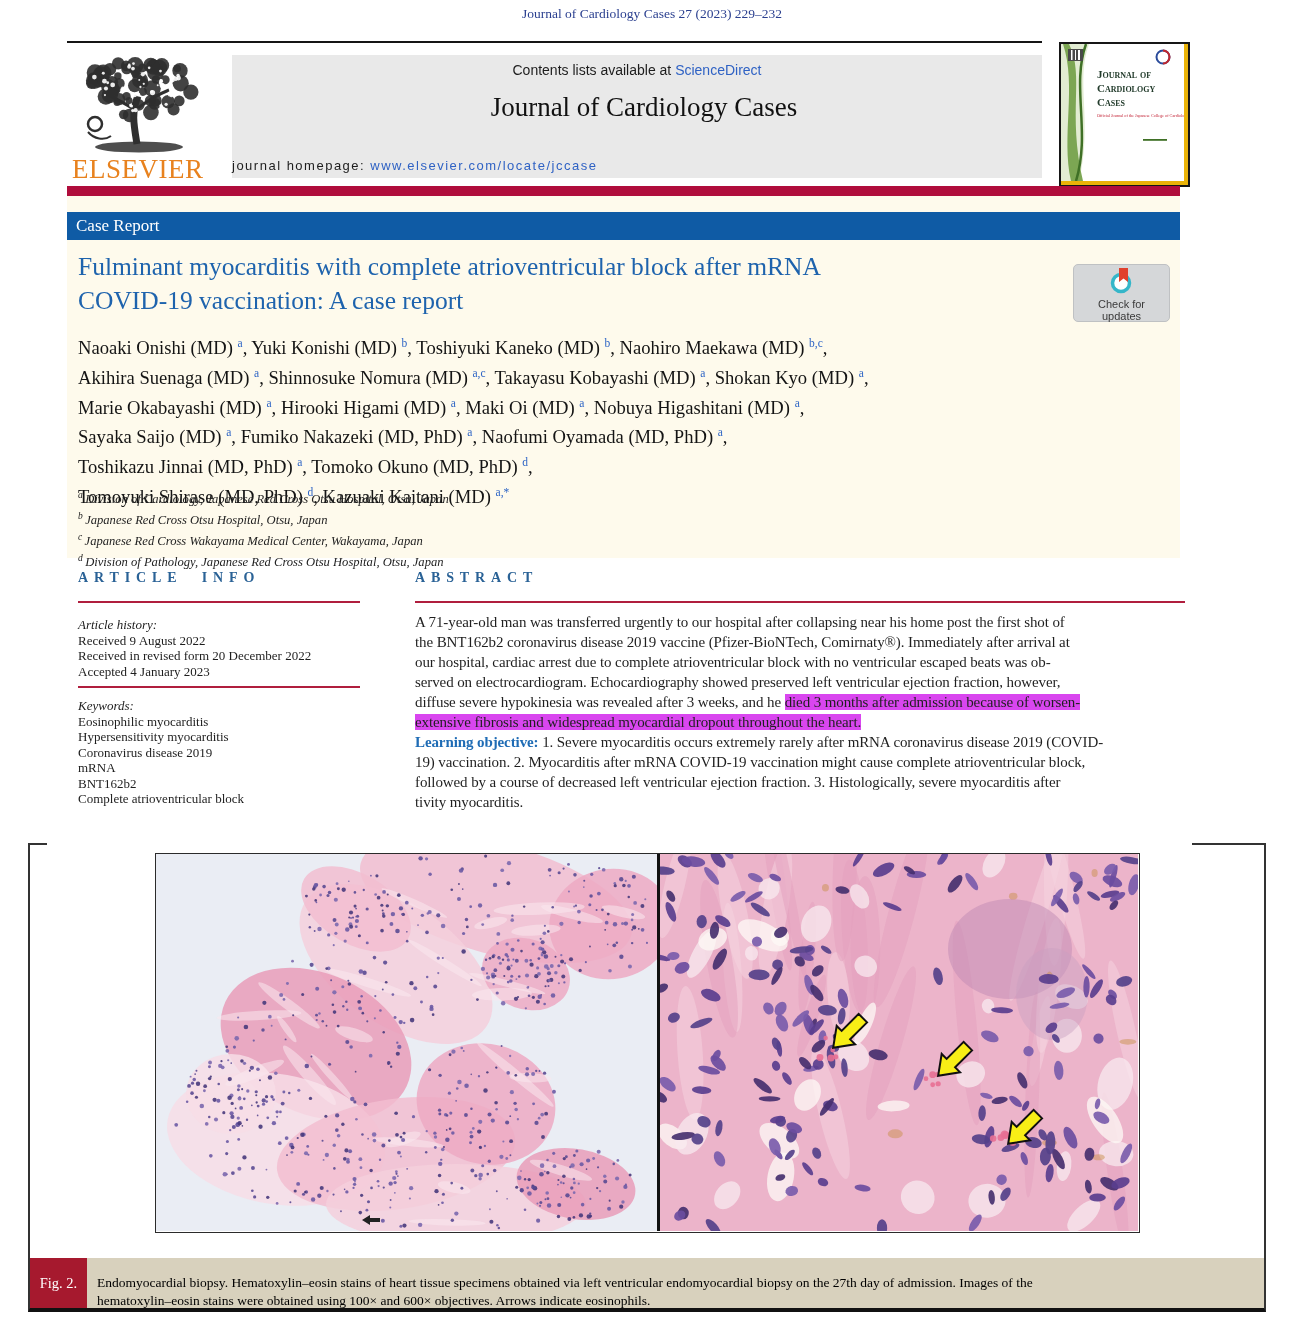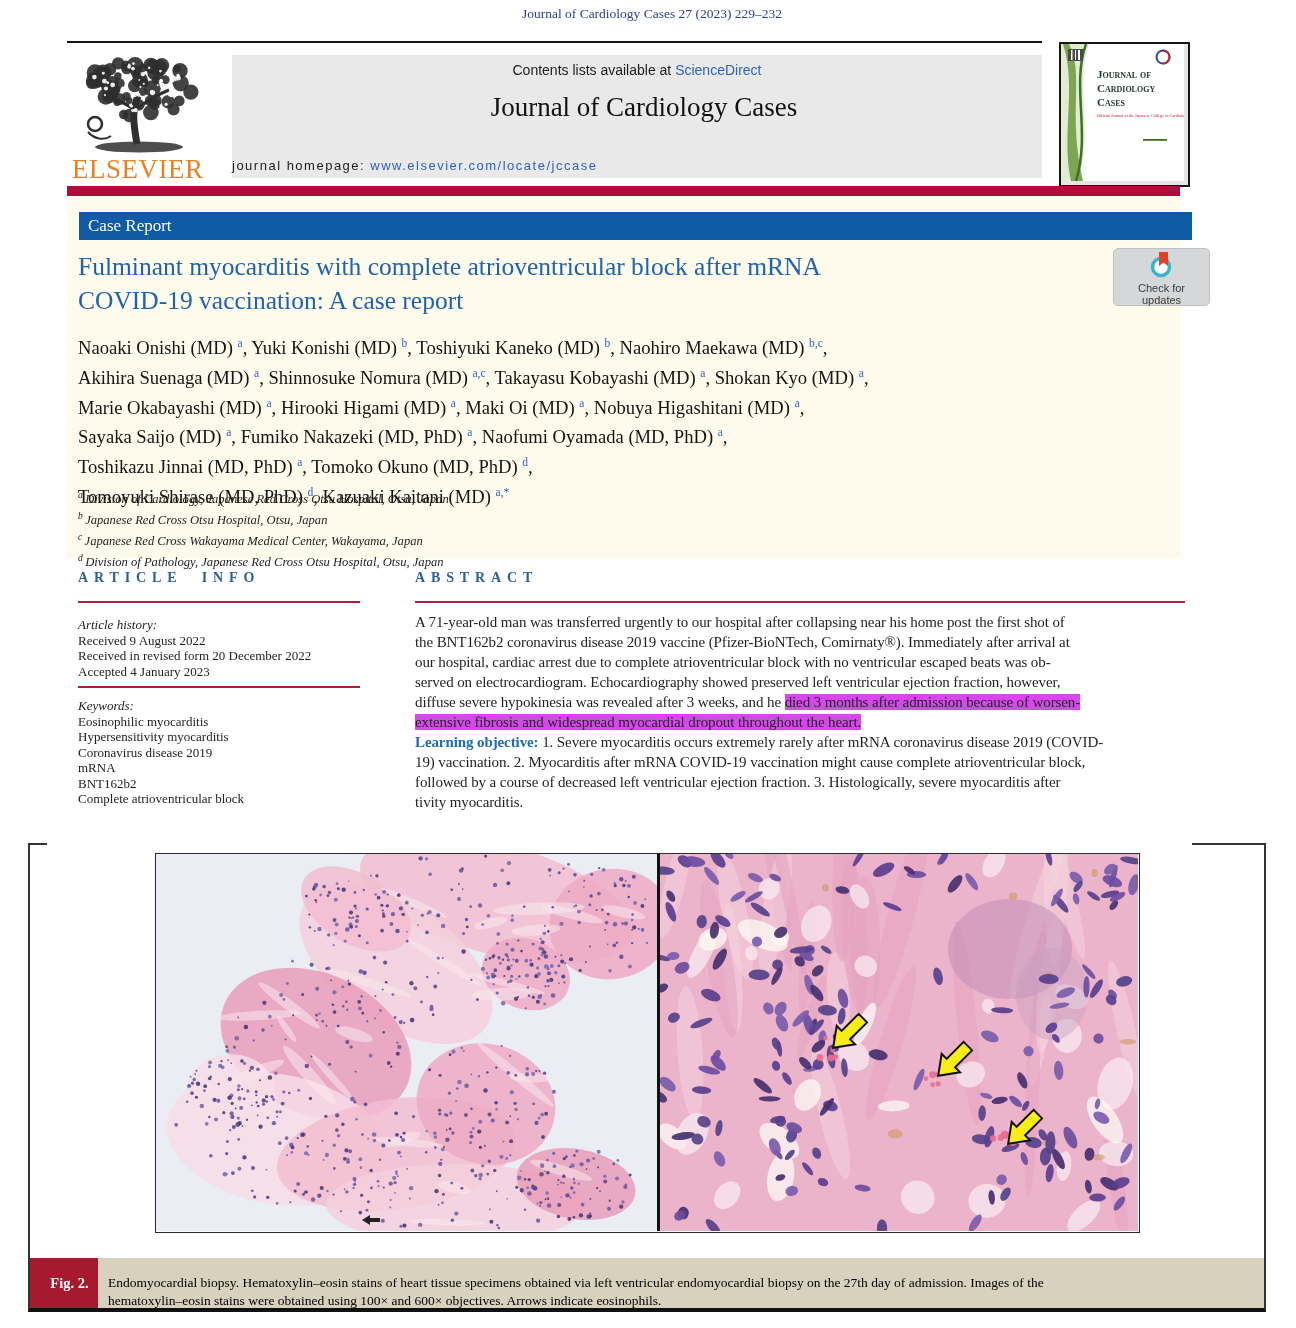--- a/index.html
+++ b/index.html
@@ -11,50 +11,50 @@
   .top-rule{top:41px;left:67px;width:975px;height:2px;background:#151515;}
   
   .header-box{top:55px;left:232px;width:810px;height:123px;background:#e9e9e9;}
   .contents-line{top:62px;left:232px;width:810px;text-align:center;font-size:14px;color:#1d1d1d;
                  font-family:"Liberation Sans",sans-serif;}
   .link{color:#2f62c4;cursor:pointer;}
   .journal-title{top:92px;left:232px;width:810px;text-align:center;font-size:27px;color:#111;margin-left:7px;}
   .homepage-line{top:158px;left:232px;width:810px;text-align:left;font-size:13px;letter-spacing:1.5px;
                  color:#1d1d1d;font-family:"Liberation Sans",sans-serif;}
   .elsevier-word{top:154px;left:72px;font-size:27px;color:#e8821e;letter-spacing:.5px;}
-  .cover{top:42px;left:1059px;width:127px;height:141px;border:2px solid #161616;background:#e5e5e5;}
+  .cover{top:42px;left:1059px;width:127px;height:141px;border:2px solid #161616;background:#eab308;}
   .crimson-bar{top:186px;left:67px;width:1113px;height:10px;background:#b00d3c;}
   .cream{top:196px;left:67px;width:1113px;height:362px;background:#fefaec;}
-  .banner{top:212px;left:79px;width:1113px;height:28px;background:#0f5ba5;color:#fff;
+  .banner{top:212px;left:67px;width:1113px;height:28px;background:#0f5ba5;color:#fff;
           font-size:17px;line-height:27px;padding-left:0;}
   .banner span{margin-left:9px;}
   .article-title{top:250px;left:78px;font-size:25.5px;line-height:34px;color:#1e63ad;white-space:nowrap;}
-  .badge{top:248px;left:1073px;width:95px;height:56px;background:#d5d7d9;border:1px solid #bfc1c3;
-         border-radius:5px;text-align:center;cursor:pointer;margin-left:40px;}
+  .badge{top:264px;left:1073px;width:95px;height:56px;background:#d5d7d9;border:1px solid #bfc1c3;
+         border-radius:5px;text-align:center;cursor:pointer;}
   .badge .btxt{font-family:"Liberation Sans",sans-serif;font-size:11px;line-height:11.5px;color:#3a3a3a;}
   .authors{top:331px;left:78px;font-size:18.6px;line-height:25.6px;color:#141414;white-space:nowrap;}
   .authors sup{font-size:11.5px;color:#2d64c5;}
   .affils{top:487px;left:78px;font-size:12.6px;line-height:16.8px;font-style:italic;color:#222;white-space:nowrap;}
   .affils sup{font-size:9.5px;}
   .colhead{top:570px;font-size:14px;font-weight:bold;letter-spacing:.42em;word-spacing:.7em;color:#2a6296;}
   .rule{height:2px;background:#b01e3e;}
   .ai-text{left:78px;font-size:13px;line-height:15.5px;color:#1d1d1d;white-space:nowrap;}
   .ital{font-style:italic;}
   .abstract{top:612px;left:415px;width:772px;font-size:15px;line-height:20px;letter-spacing:-0.1px;color:#1f1f1f;}
   .abs-line{white-space:nowrap;}
   .hl{background:#d946ef;}
   .lo{font-weight:bold;color:#1f6cb5;}
   
   .figbox{top:843px;left:28px;width:1238px;height:469px;border-left:2px solid #333;
           border-right:2px solid #333;border-bottom:4px solid #111;box-sizing:border-box;}
   .figtop{top:843px;height:2px;background:#333;}
   .figimages{top:853px;left:155px;width:985px;height:380px;border:1.5px solid #2b2b2b;box-sizing:border-box;background:#fff;}
   .capbar{top:1258px;left:30px;width:1234px;height:50px;display:flex;}
-  .figlabel{width:57px;background:#a6192e;color:#fff;font-weight:bold;font-size:14.5px;
-            display:flex;align-items:center;justify-content:center;flex:none;padding-left:11px;}
+  .figlabel{width:57px;background:#a6192e;color:#fff;font-weight:normal;font-size:14.5px;
+            display:flex;align-items:center;justify-content:center;flex:none;}
   .captext{flex:1;background:#d8d1bd;color:#000000;font-size:13.5px;line-height:18px;
            padding:16px 0 0 10px;box-sizing:border-box;}
   .captext div{white-space:nowrap;}
 </style>
 </head>
 <body>
 
 <div class="page">
 
   <div class="abs citation">Journal of Cardiology Cases 27 (2023) 229–232</div>

